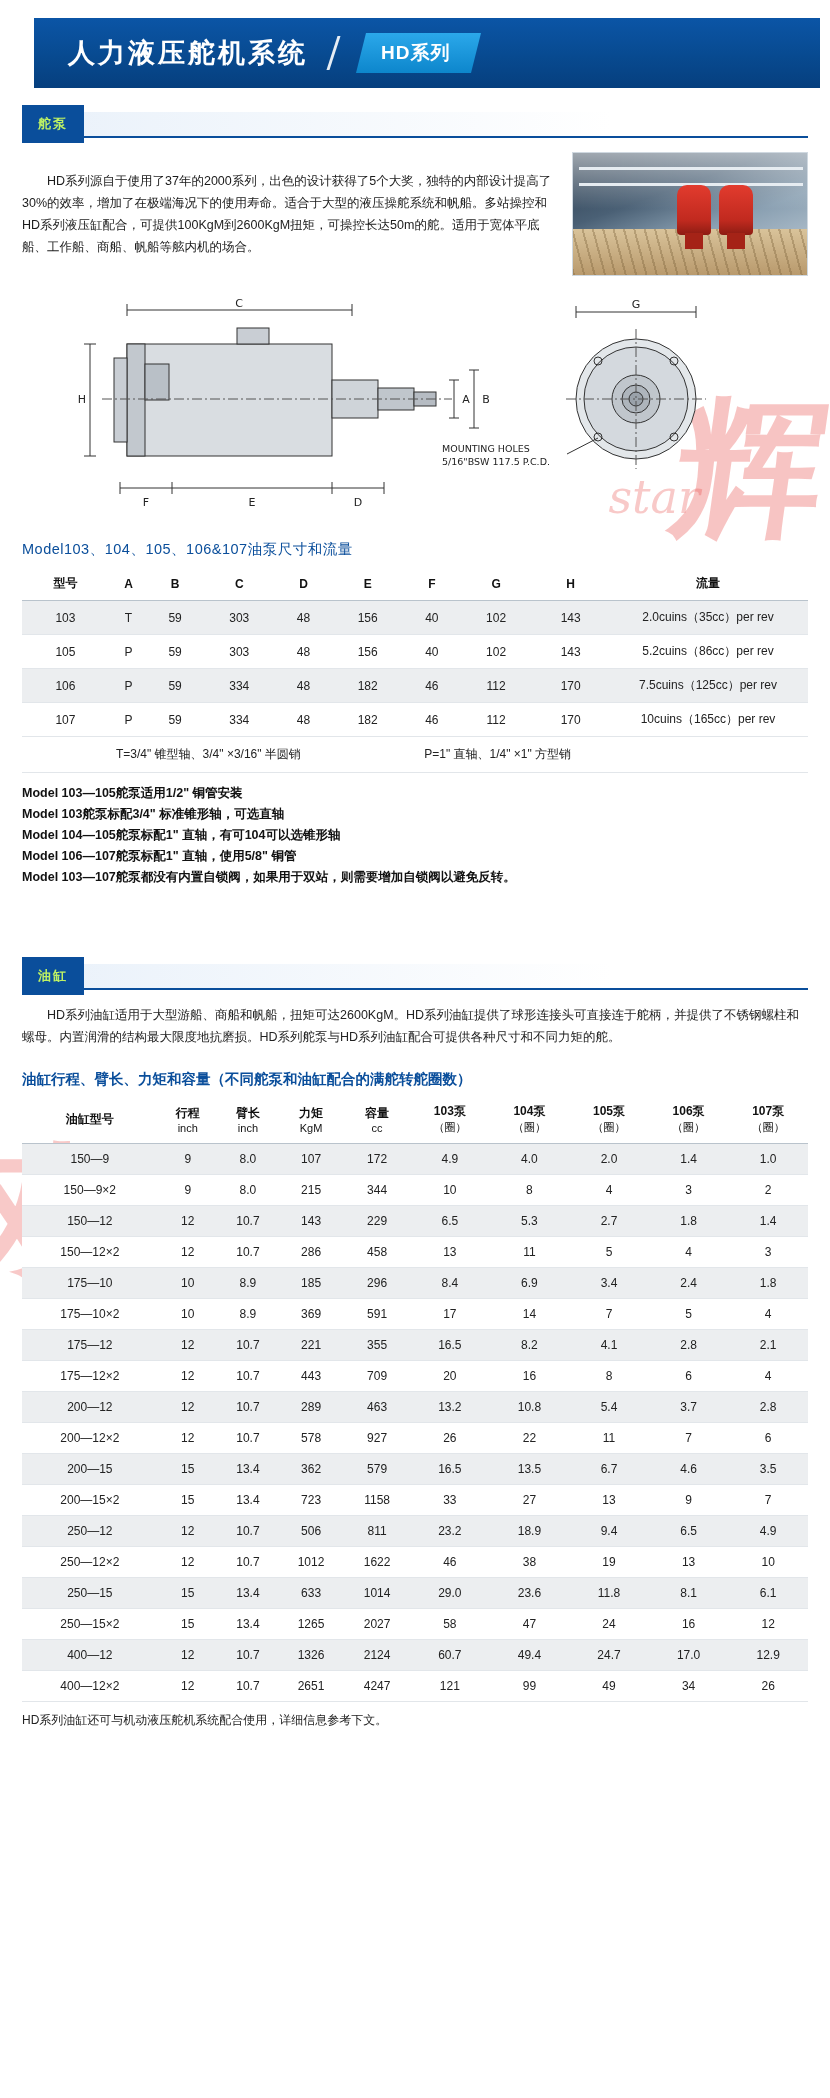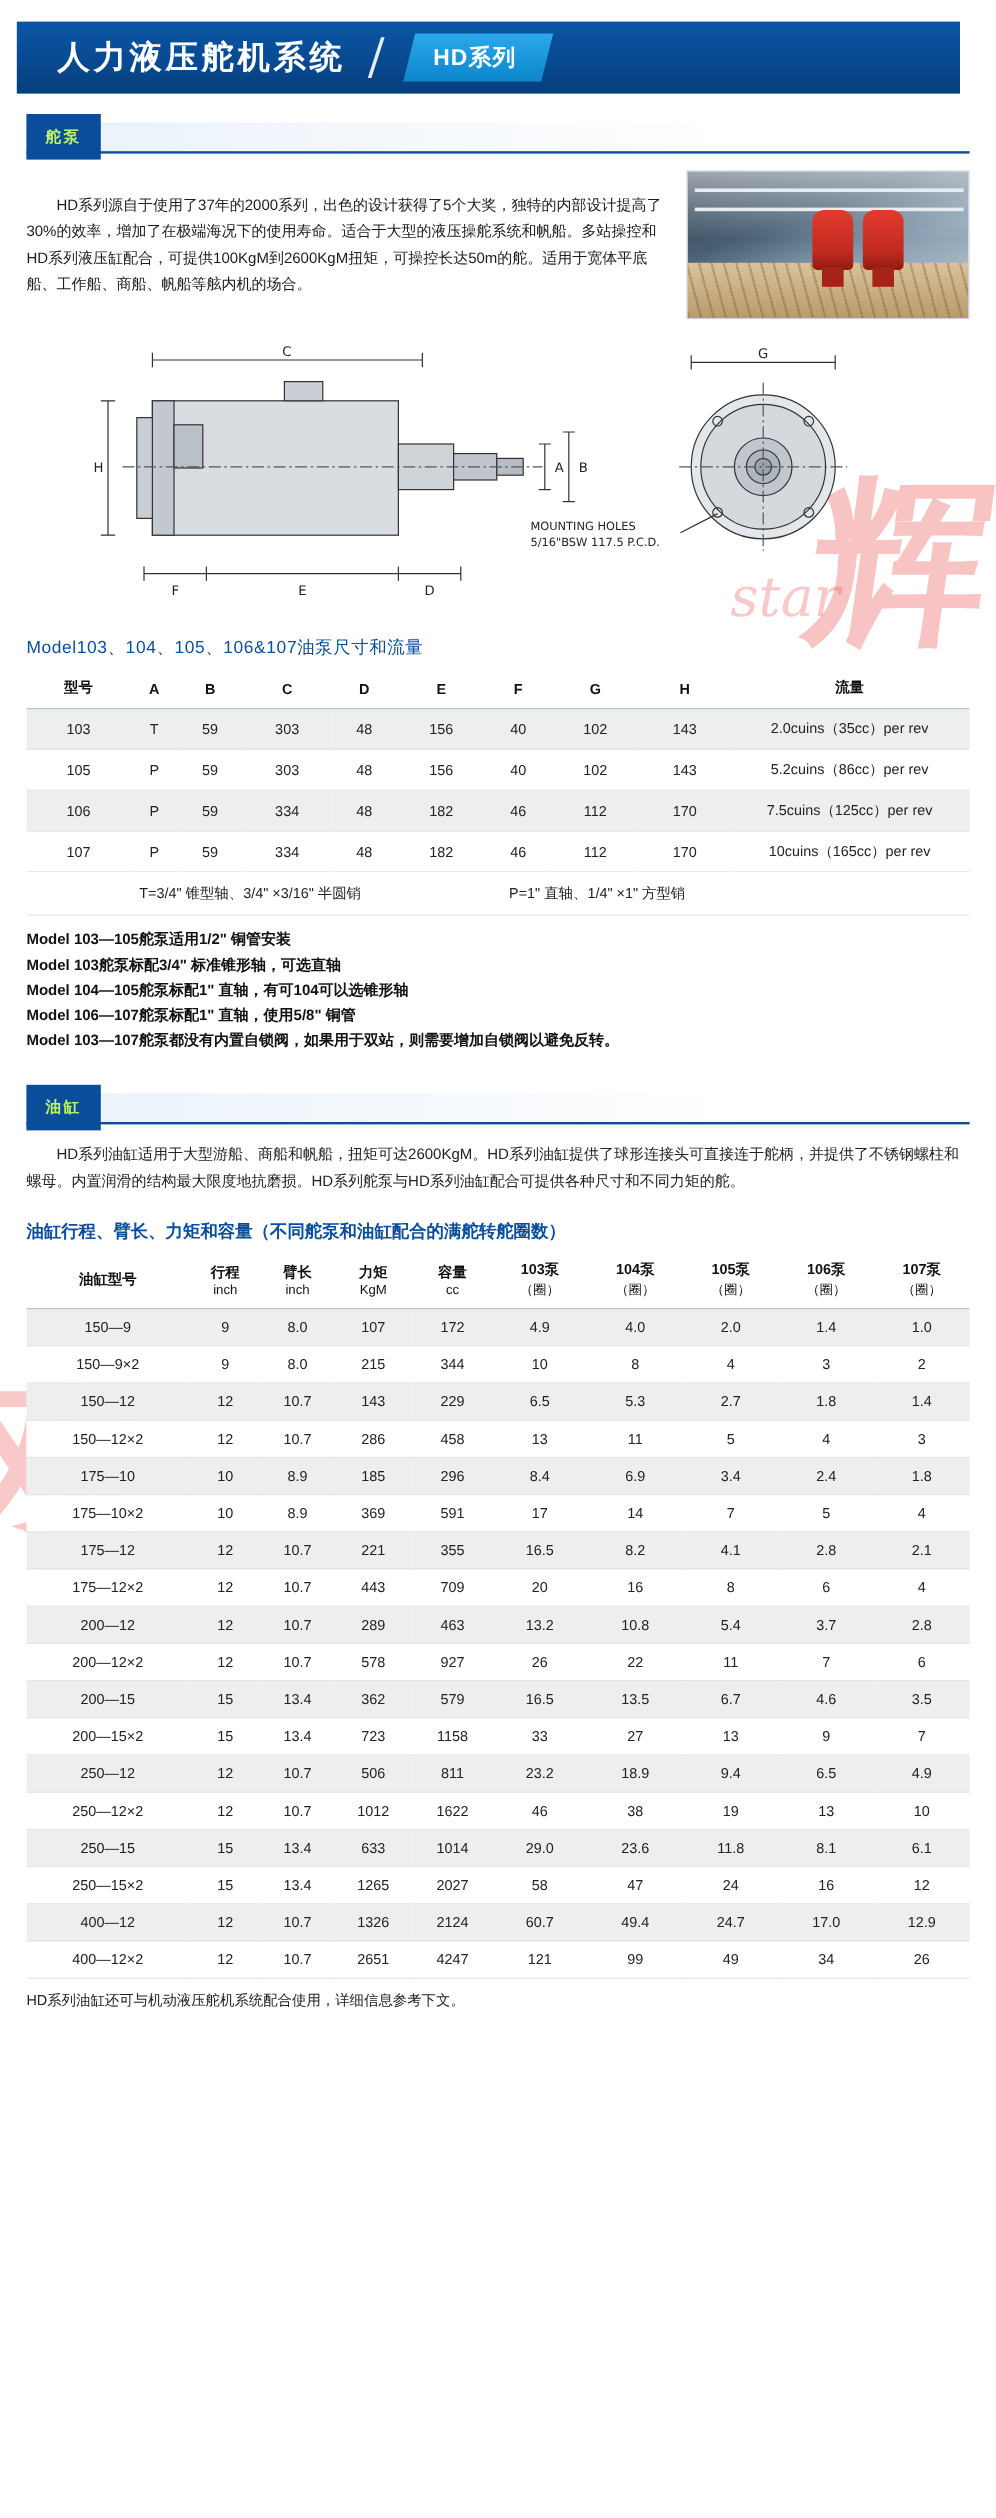--- a/index.html
+++ b/index.html
@@ -9,24 +9,24 @@
     font-family: "Liberation Sans", sans-serif;
     background: #ffffff;
     color: #222;
     position: relative;
   }
   .page { width: 830px; position: relative; overflow: hidden; padding-bottom: 40px;}
 
   
   .header {
     position: relative;
-    height: 60px;
+    height: 70px;
     background: #0a4e9b;
     background: linear-gradient(to bottom,#0b55a6 0%, #084b92 50%, #063f7e 100%);
-    margin: 18px 22px 0 14px;
+    margin: 18px 22px 0 34px;
     width: 786px;
     display: flex;
     align-items: center;
     text-align: center;
   }
   .header .title {
     color:#fff;
     font-size: 27px;
     font-weight: bold;
     letter-spacing: 3px;
@@ -164,21 +164,21 @@
   .notes {
     margin: 10px 22px 0 22px;
     width: 786px;
     font-size: 12.5px;
     font-weight: bold;
     line-height: 21px;
     color:#111;
   }
 
   
-  .sec2 { margin-top: 33px; text-align: center; }
+  .sec2 { margin-top: 76px; text-align: center; }
   .para2 {
     margin: 14px 22px 0 22px;
     width: 786px;
     font-size:12.5px;
     line-height:22px;
     text-indent:2em;
   }
   .tbl-title2 {
     margin: 22px 22px 6px 22px;
     color:#0a4e9b;

